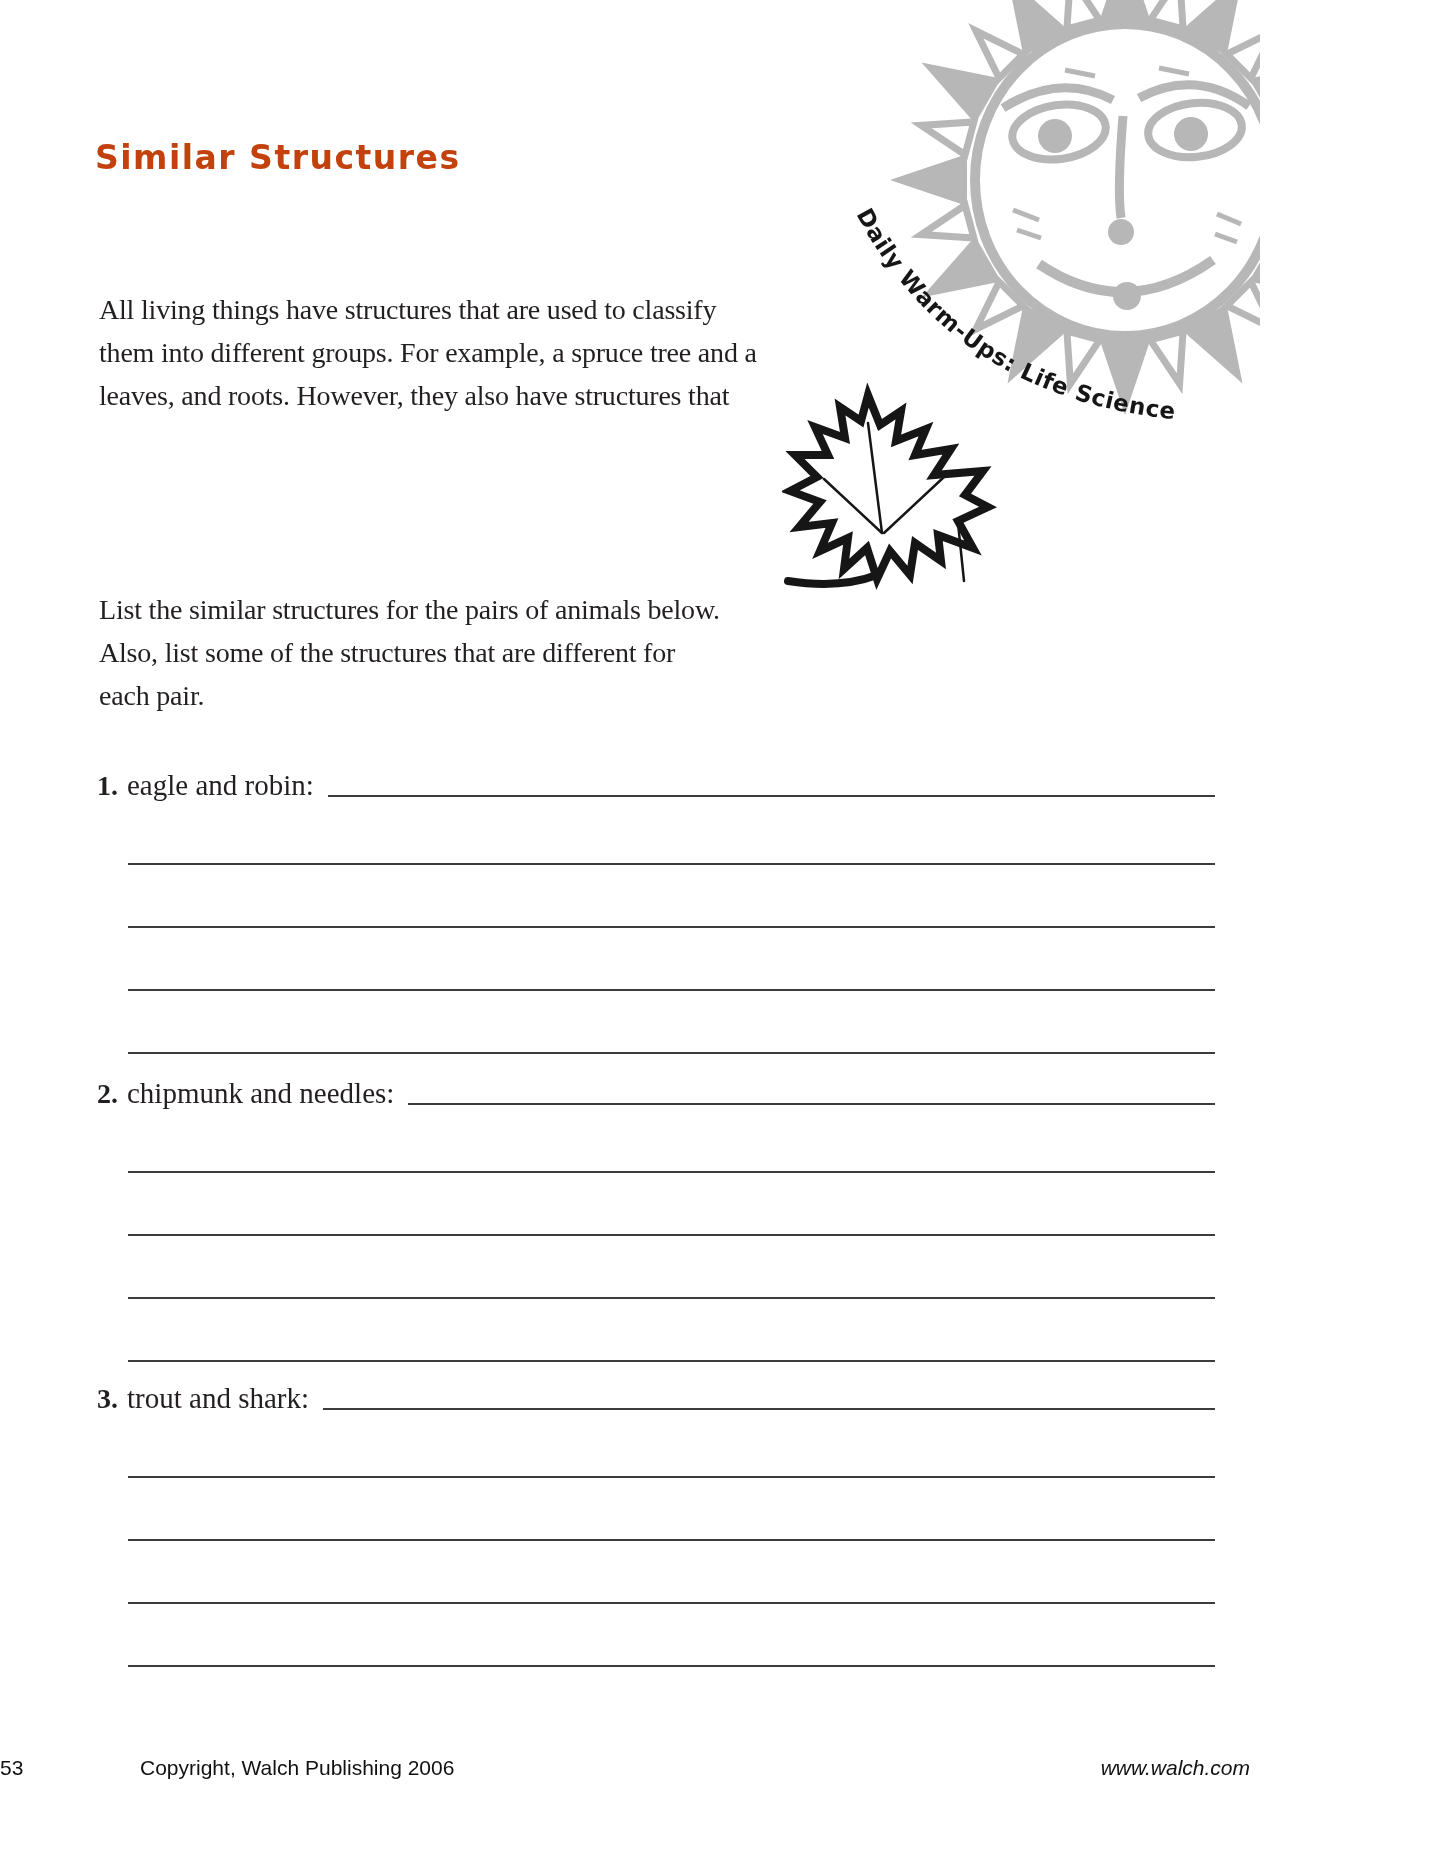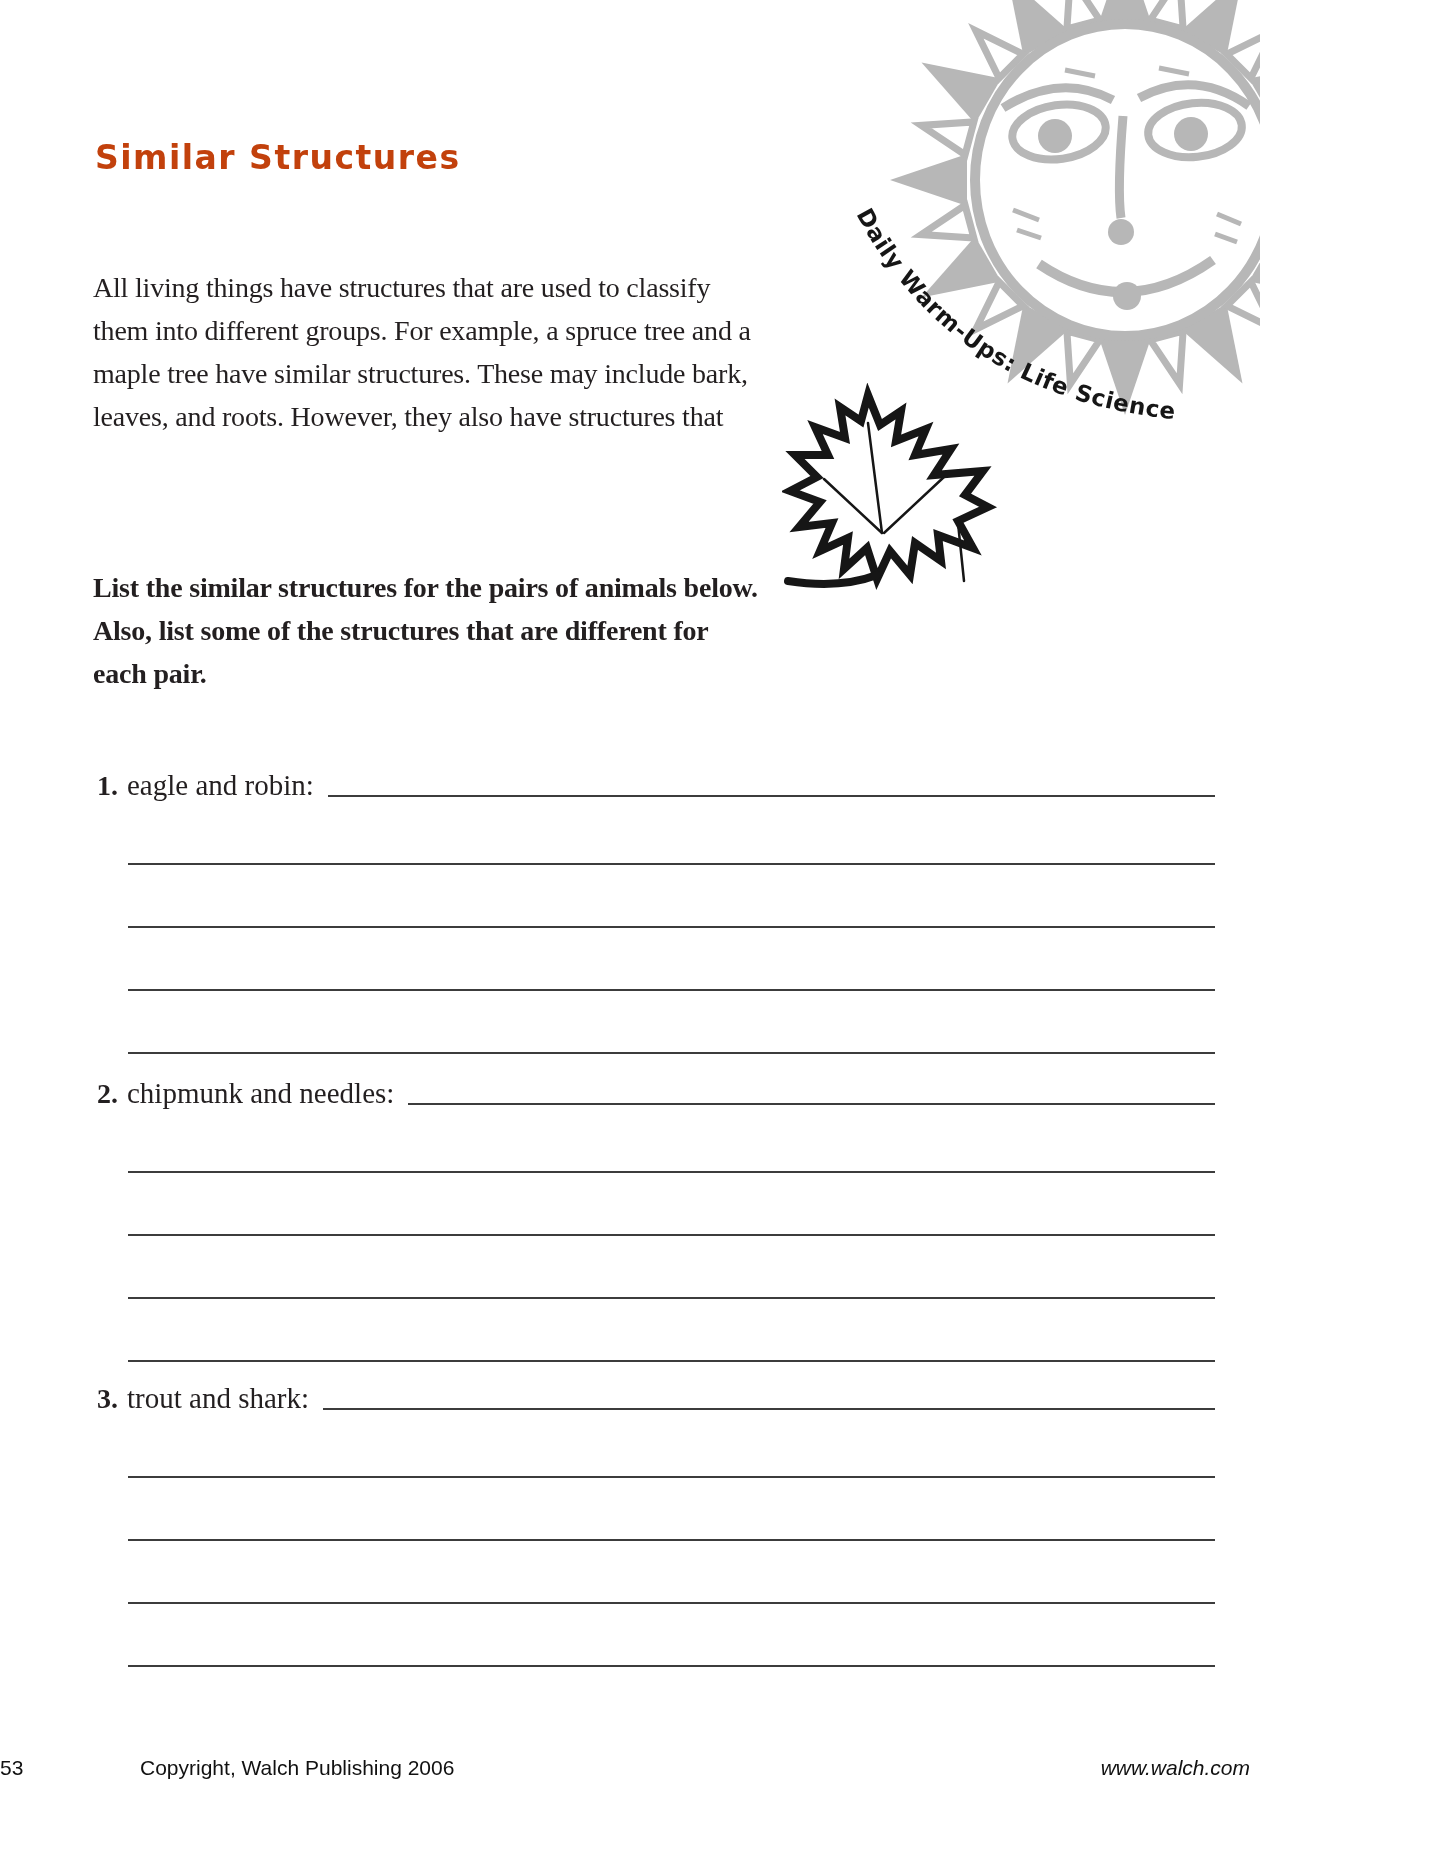--- a/index.html
+++ b/index.html
@@ -8,24 +8,24 @@
     background:#ffffff; overflow:hidden;
     font-family:"Liberation Serif", serif; color:#231f20;
   }
   
   .title{
     position:absolute; left:95px; top:138px;
     font-family:"DejaVu Sans", sans-serif; font-weight:bold;
     font-size:33px; letter-spacing:1.5px; color:#c2410c;
   }
   
-  .para{position:absolute; left:93px; width:780px; font-size:28px;
-        line-height:43px; letter-spacing:-0.2px;}
+  .para{position:absolute; left:99px; width:780px; font-size:28px;
+        line-height:43px; letter-spacing:-0.2px;margin-top:22px;}
   .para.intro{top:266px;}
-  .para.instructions{top:566px;font-weight:bold;}
+  .para.instructions{top:566px;}
   .para div{white-space:nowrap;}
   
   .item{position:absolute; left:97px; width:1118px;}
   .item-head{display:flex; align-items:flex-end; height:46px;}
   .item-num{font-weight:bold; font-size:28px; width:30px; line-height:1.1;}
   .item-label{font-size:29px; line-height:1.1;}
   .item-rule{flex:1; margin-left:14px; margin-bottom:5px;
              border-bottom:2px solid #3c3c3c;}
   .blank{margin-left:31px; height:61px; border-bottom:2px solid #3c3c3c;}
   
@@ -133,21 +133,20 @@
         <path d="M 176 140 L 182 198"></path>
       </g>
     </g>
   </svg>
 
   <div class="title">Similar Structures</div>
 
   <div class="para intro">
     <div>All living things have structures that are used to classify</div>
     <div>them into different groups. For example, a spruce tree and a</div>
-    <div>maple tree have similar structures. These may include bark,</div>
     <div>leaves, and roots. However, they also have structures that</div>
   </div>
 
   <div class="para instructions">
     <div>List the similar structures for the pairs of animals below.</div>
     <div>Also, list some of the structures that are different for</div>
     <div>each pair.</div>
   </div>
 
   <div class="item" style="top:756px">

